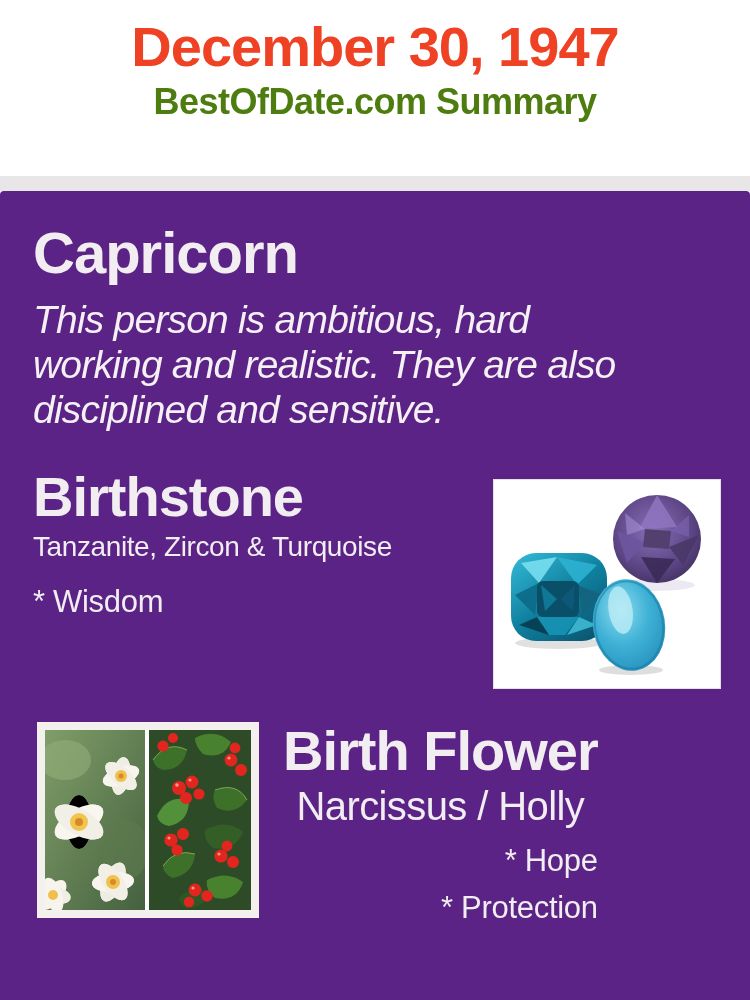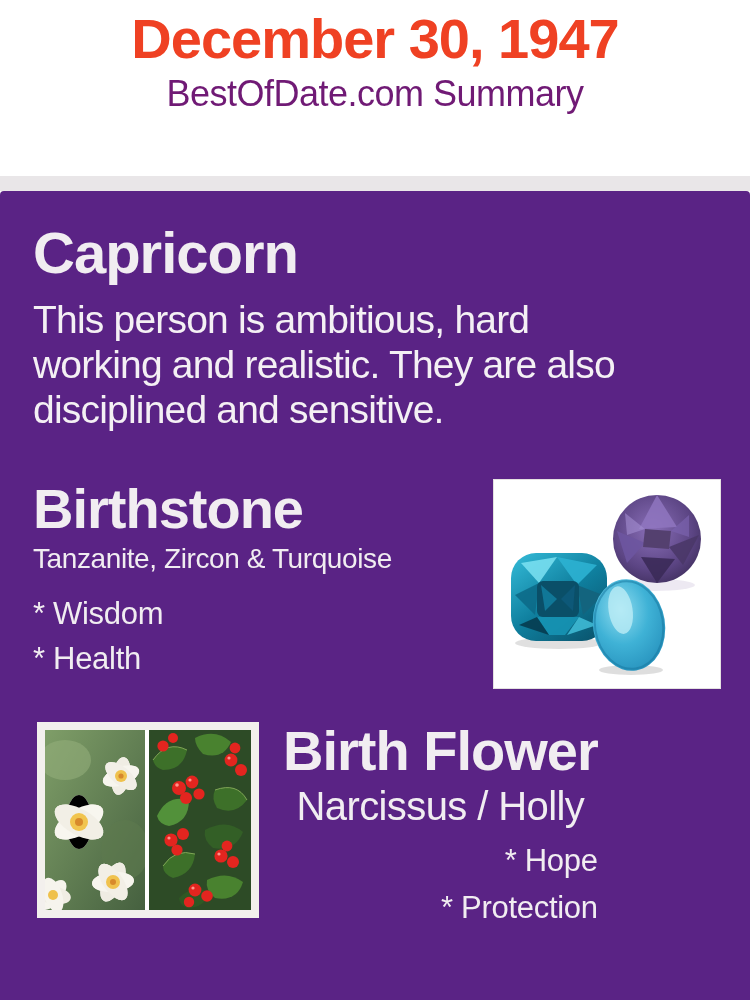--- a/index.html
+++ b/index.html
@@ -1,42 +1,42 @@
 <!DOCTYPE html>
 <html><head>
 <meta charset="utf-8">
 <style>
   * { margin:0; padding:0; box-sizing:border-box; }
   html,body { width:750px; height:1000px; overflow:hidden; background:#ffffff;
               font-family:"Liberation Sans","DejaVu Sans",sans-serif; }
 
   
-  .header { height:176px; text-align:center; padding-top:8px; background:#ffffff; }
+  .header { height:176px; text-align:center; padding-top:16px; background:#ffffff; }
   .date-title { font-size:56px; font-weight:700; color:#ef4123; letter-spacing:-1px; line-height:62px; }
-  .site-summary { font-size:36px; font-weight:400; color:#701a75; letter-spacing:-0.5px; line-height:44px; margin-top:2px; }
+  .site-summary { font-size:36px; font-weight:700; color:#4d7c0f; letter-spacing:-0.5px; line-height:44px; margin-top:2px; }
   .born-line { font-size:30px; font-weight:400; color:#3e4b55; letter-spacing:-0.3px; line-height:36px; margin-top:2px; }
 
   .divider { height:15px; background:#e9e6e8; }
 
   
   .purple { min-height:809px; background:#5a2385; color:#f1edf1;
             padding:32px 30px 0 33px; border-radius:4px 4px 0 0; }
 
   .zodiac-name { font-size:58px; font-weight:700; letter-spacing:-1px; line-height:60px; margin:0 0 14px; }
   .zodiac-desc { font-size:39px; font-weight:400; letter-spacing:-0.8px; line-height:45px;
-                 max-width:622px; color:#f4f0f4; }
+                 max-width:622px; color:#f4f0f4;font-style:italic; }
 
   .row { display:flex; align-items:flex-start; }
   .birthstone-row { margin-top:36px; }
   .section-title { font-size:56px; font-weight:700; letter-spacing:-1px; line-height:58px; }
   .stone-sub { font-size:28px; letter-spacing:-0.4px; line-height:32px; margin-top:5px; }
   .trait-list { margin-top:20px; }
   .trait { font-size:31px; letter-spacing:-0.3px; line-height:37px; margin-bottom:8px; }
 
-  .bs-left { flex:1 1 auto;margin-top:12px; }
+  .bs-left { flex:1 1 auto; }
 
   .gem-box { width:226px; height:208px; background:#ffffff; padding:11px;
              margin:12px 0 0 auto; box-shadow:0 0 0 1px #e4e1e1; }
   .gem-box svg { width:100%; height:100%; display:block; }
 
   .flower-row { margin-top:34px; }
   .flower-box { width:222px; height:196px; background:#f3f0ed; padding:8px; margin-left:4px; flex:0 0 auto; }
   .flower-box svg { width:100%; height:100%; display:block; }
 
   .bf-right { margin-left:24px; padding-top:0; }
@@ -58,21 +58,20 @@
 
   <div class="zodiac-name">Capricorn</div>
   <div class="zodiac-desc">This person is ambitious, hard working and realistic. They are also disciplined and sensitive.</div>
 
   <div class="row birthstone-row">
     <div class="bs-left">
       <div class="section-title">Birthstone</div>
       <div class="stone-sub">Tanzanite, Zircon &amp; Turquoise</div>
       <div class="trait-list">
         <div class="trait">* Wisdom</div>
-        <div class="trait">* Health</div>
       </div>
     </div>
 
     <div class="gem-box">
       <svg viewBox="0 0 204 186" preserveAspectRatio="none">
         <defs>
           <linearGradient id="zg" x1="0" y1="0" x2="0.8" y2="1">
             <stop offset="0" stop-color="#35bcd9"></stop>
               <stop offset="0.55" stop-color="#0f7f9e"></stop>
               <stop offset="1" stop-color="#0a5872"></stop>

